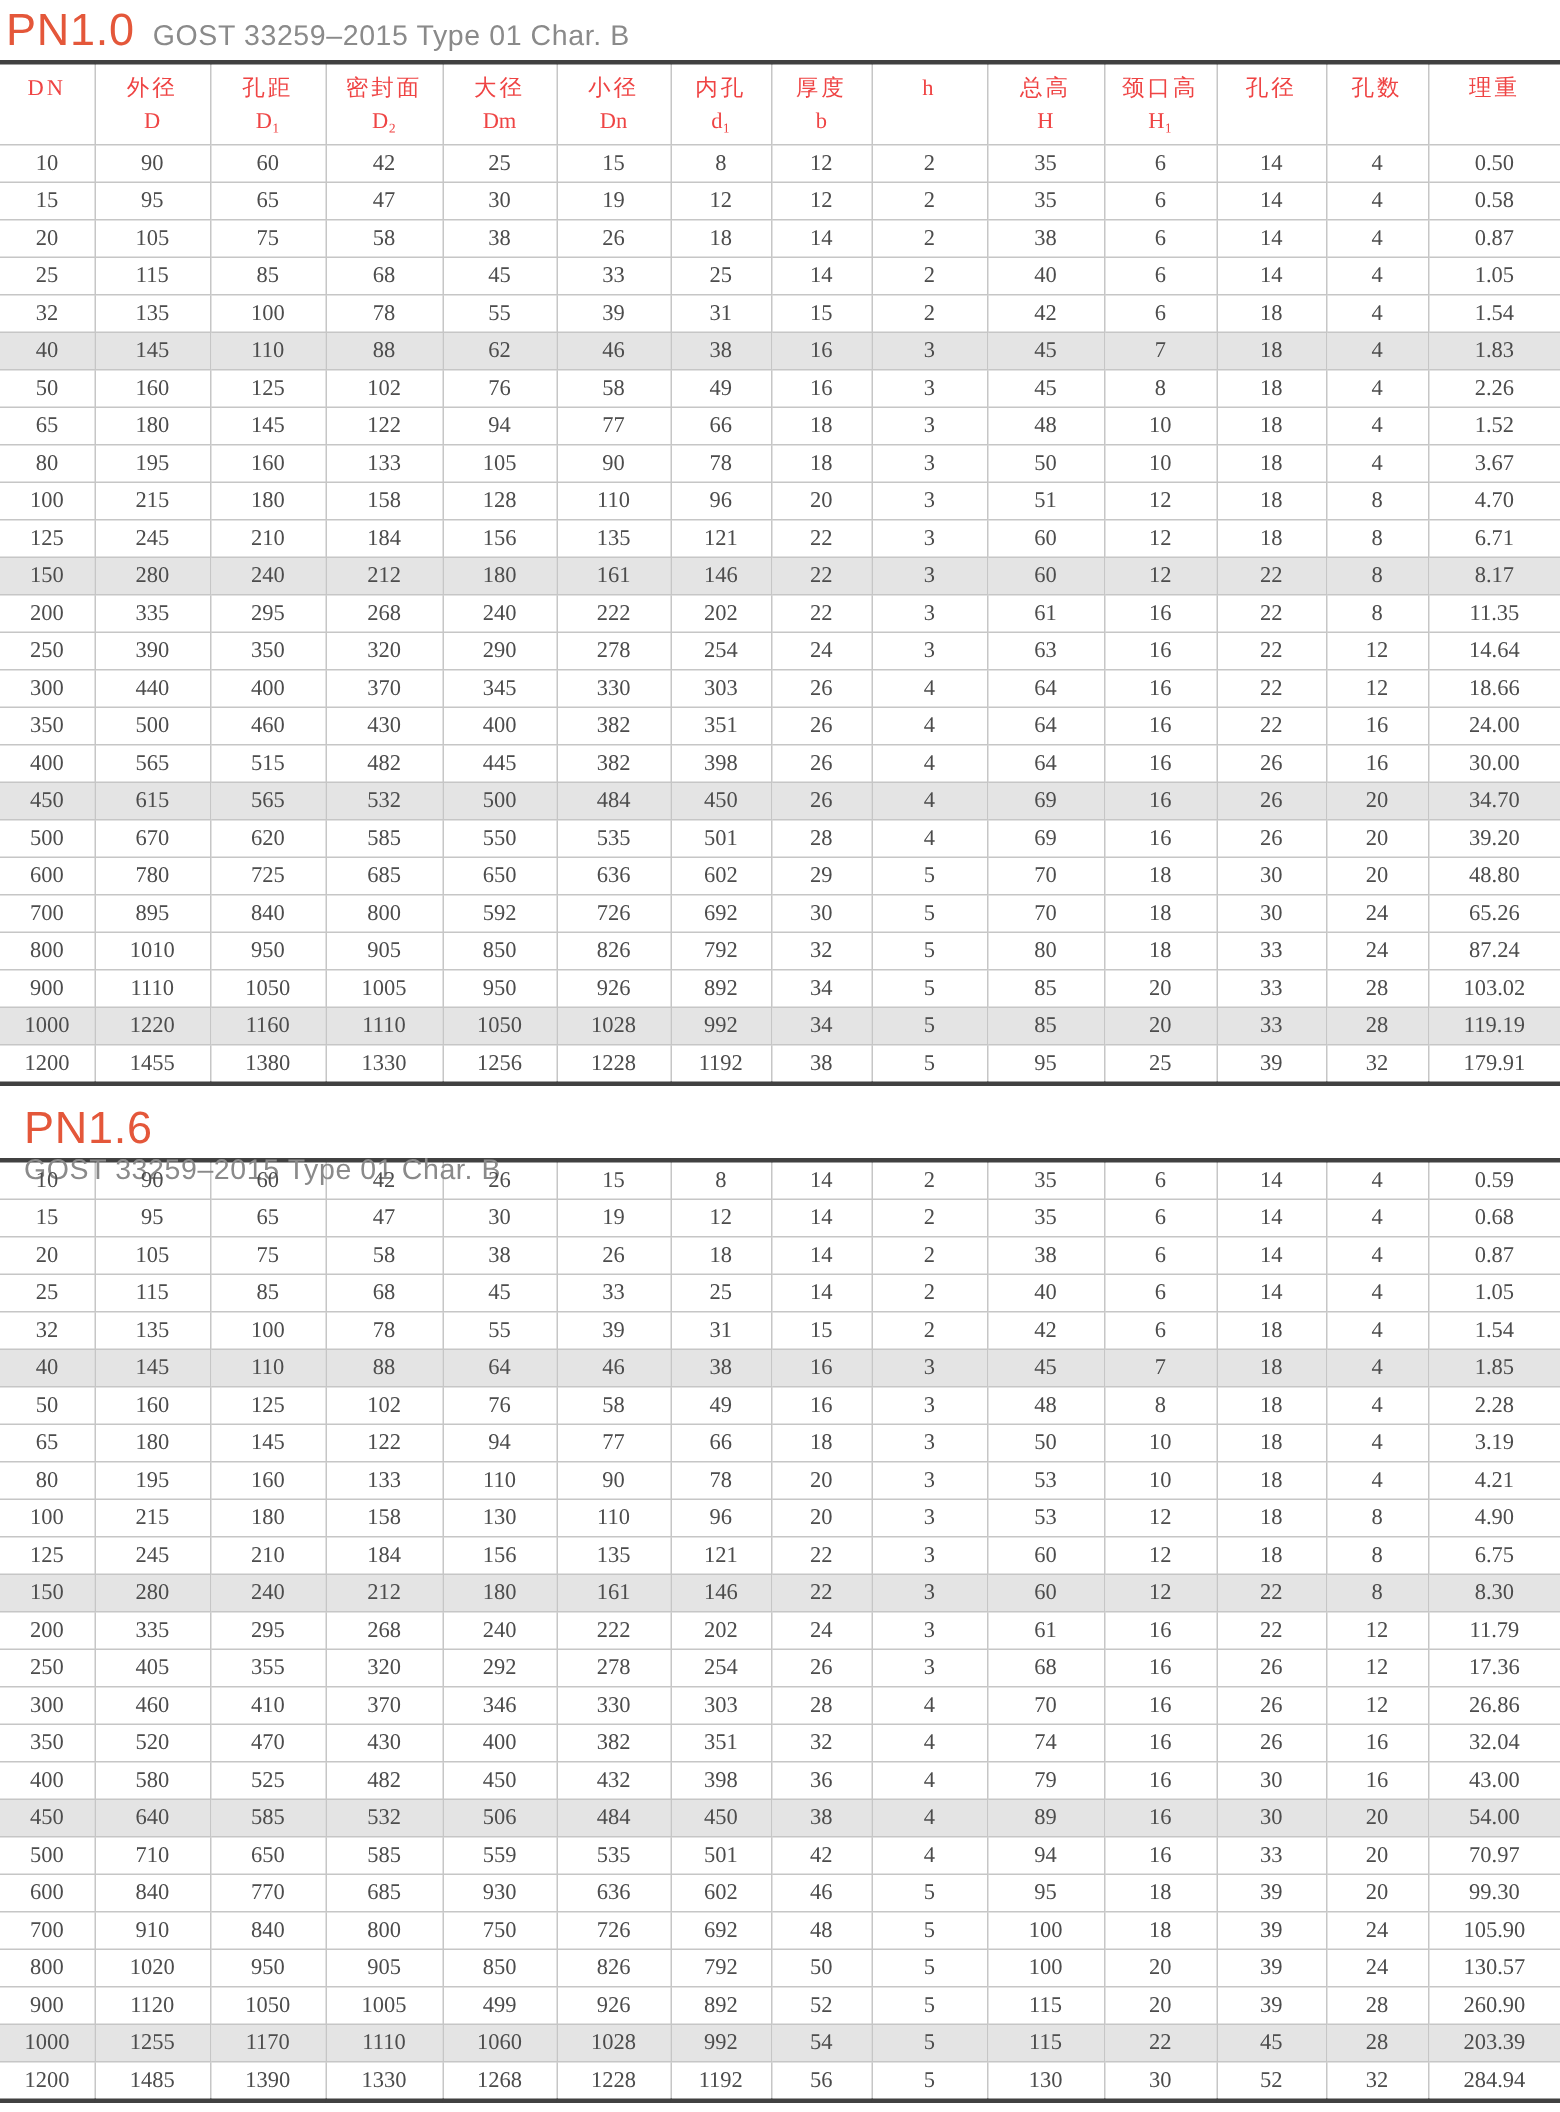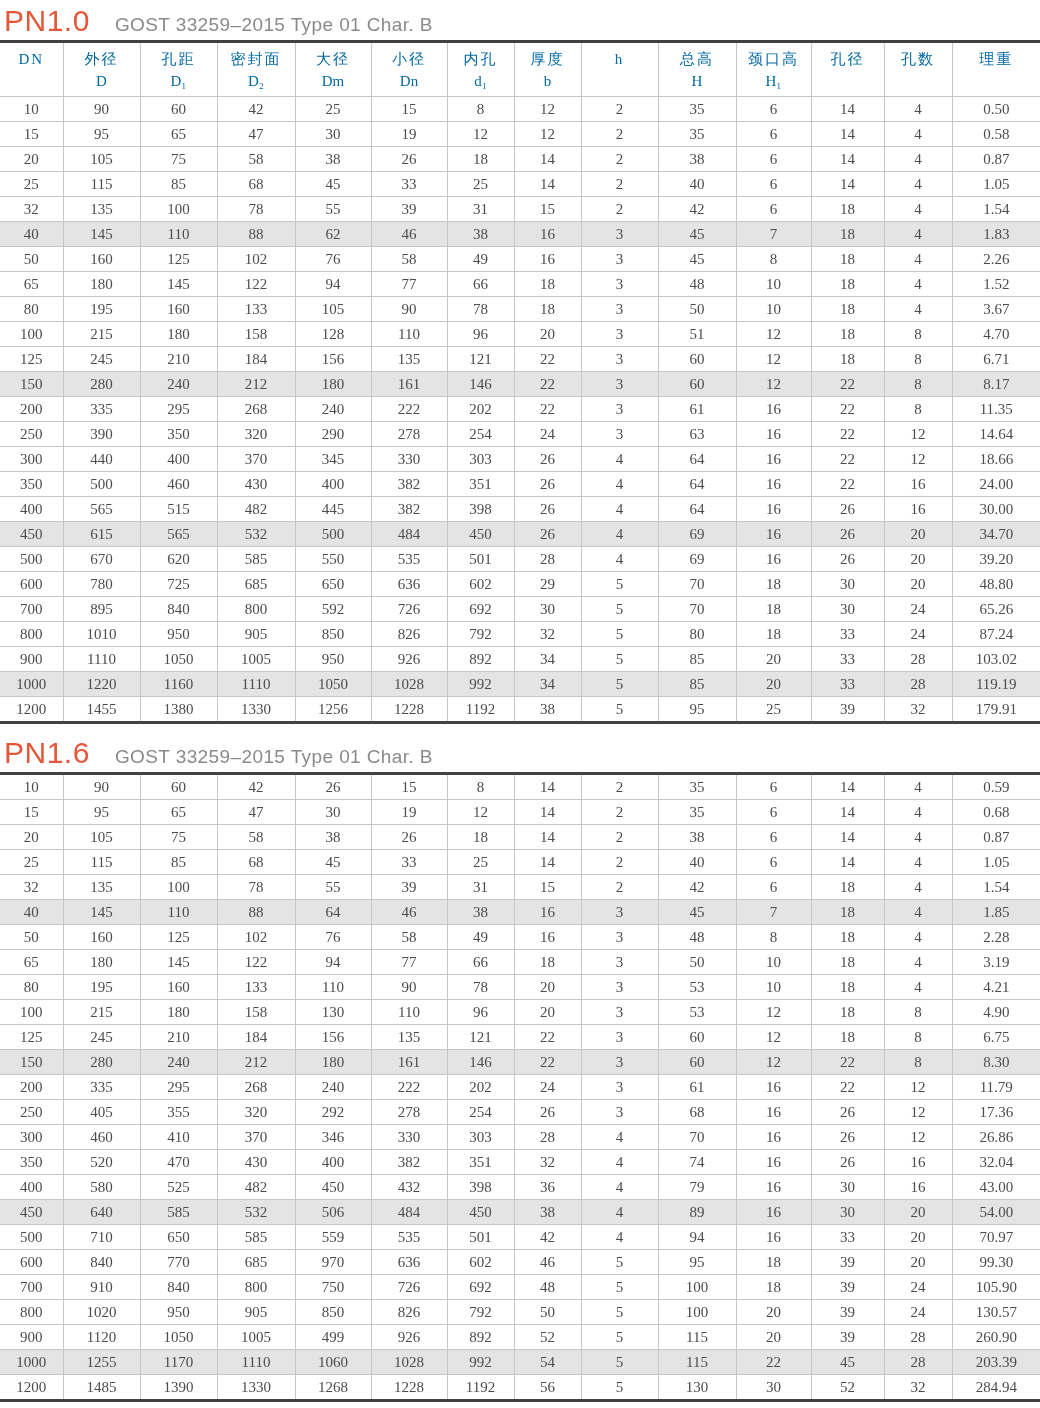--- a/index.html
+++ b/index.html
@@ -20,24 +20,24 @@
   }
   .pn-title {
     font-size: 30px;
     line-height: 34px;
     letter-spacing: 0.5px;
     color: #e4573a;
   }
   .subtitle {
     font-size: 19px;
     color: #8a8a8a;
-    margin-left: 25px;
+    margin-left: 12px;
     letter-spacing: 0.4px;
   }
-  .title-row.second { margin-top: 8px; }
+  .title-row.second { margin-top: 8px; flex-direction: column; }
 
   table.spec-table {
     width: 1040px;
     table-layout: fixed;
     border-collapse: collapse;
     border-top: 3px solid #414141;
     border-bottom: 3px solid #414141;
     font-size: 15px;
   }
   .spec-table col.c0  { width: 63px; }
@@ -65,21 +65,21 @@
     overflow: hidden;
     white-space: nowrap;
   }
   .spec-table th:first-child, .spec-table td:first-child { border-left: none; }
   .spec-table th:last-child,  .spec-table td:last-child  { border-right: none; }
 
   .spec-table thead th {
     height: auto;
     padding: 5px 0 4px 0;
     vertical-align: top;
-    color: #0369a1;
+    color: #ef4444;
     text-align: center;
   }
   .hline1 { font-size: 15px; line-height: 23px; letter-spacing: 2px; }
   .hline2 { font-size: 15px; line-height: 21px; letter-spacing: 0; }
 
   tr.hl td { background: #e4e4e4; }
 </style>
 </head>
 <body>
 
@@ -893,21 +893,21 @@
             <td>16</td>
             <td>33</td>
             <td>20</td>
             <td>70.97</td>
           </tr>
           <tr>
             <td>600</td>
             <td>840</td>
             <td>770</td>
             <td>685</td>
-            <td>970</td>
+            <td>930</td>
             <td>636</td>
             <td>602</td>
             <td>46</td>
             <td>5</td>
             <td>95</td>
             <td>18</td>
             <td>39</td>
             <td>20</td>
             <td>99.30</td>
           </tr>

